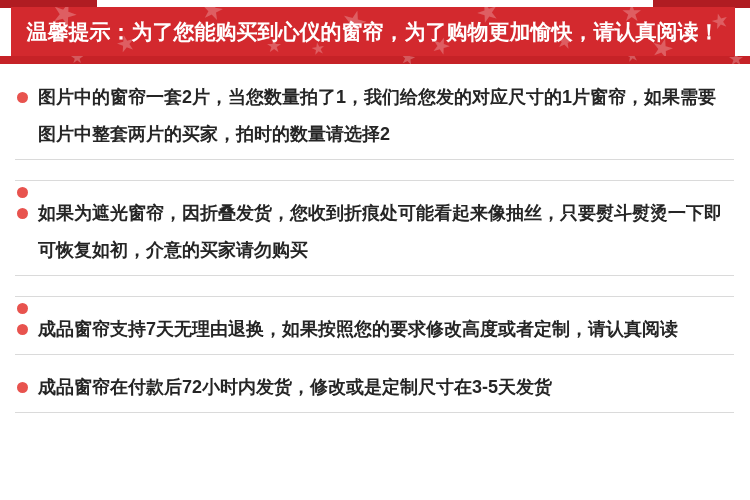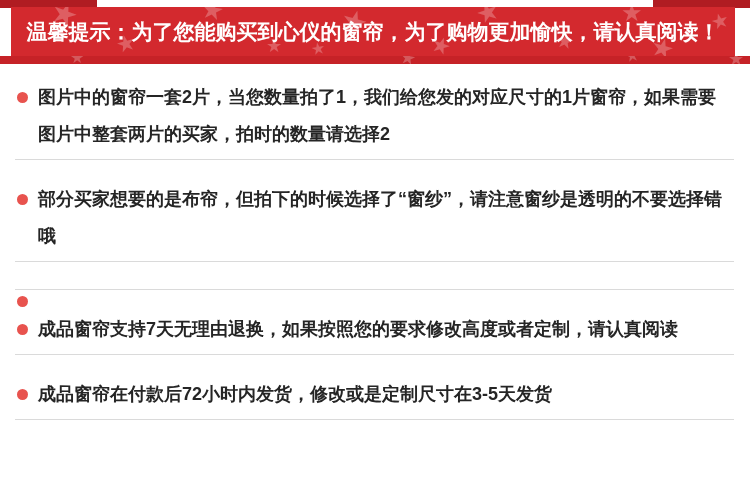--- a/index.html
+++ b/index.html
@@ -35,21 +35,21 @@
     line-height:49px;font-size:21px;font-weight:bold;color:#ffffff;
     white-space:nowrap;
   }
   .star{
     position:absolute;z-index:1;color:rgba(255,255,255,0.25);
     line-height:1;pointer-events:none;
   }
   
   .notices{margin-top:10px;}
   .notice{
-    position:relative;margin:0 16px 16px 15px;padding:5px 0 6px 23px;
+    position:relative;margin:0 16px 9px 15px;padding:5px 0 6px 23px;
     border-bottom:1px solid var(--divider);
     font-size:18px;line-height:37px;font-weight:bold;color:var(--text-color);
     word-break:break-all;
   }
   .notice p{margin:0;}
   .dot{
     position:absolute;left:2px;top:18px;width:11px;height:11px;
     border-radius:50%;background:var(--bullet-red);
   }
 </style>
@@ -70,21 +70,24 @@
   <span class="star" style="left: 40px; top: -8px; font-size: 30px; transform: rotate(20deg);">★</span><span class="star" style="left: 105px; top: 26px; font-size: 22px; transform: rotate(-15deg);">★</span><span class="star" style="left: 190px; top: -10px; font-size: 26px; transform: rotate(10deg);">★</span><span class="star" style="left: 255px; top: 30px; font-size: 18px; transform: rotate(0deg);">★</span><span class="star" style="left: 300px; top: 34px; font-size: 16px; transform: rotate(-10deg);">★</span><span class="star" style="left: 330px; top: 0px; font-size: 30px; transform: rotate(15deg);">★</span><span class="star" style="left: 420px; top: 28px; font-size: 22px; transform: rotate(20deg);">★</span><span class="star" style="left: 465px; top: -8px; font-size: 26px; transform: rotate(-20deg);">★</span><span class="star" style="left: 545px; top: 24px; font-size: 20px; transform: rotate(10deg);">★</span><span class="star" style="left: 610px; top: -6px; font-size: 24px; transform: rotate(0deg);">★</span><span class="star" style="left: 640px; top: 28px; font-size: 26px; transform: rotate(15deg);">★</span><span class="star" style="left: 700px; top: 4px; font-size: 20px; transform: rotate(-15deg);">★</span></div>
 </div>
 
 <div class="notices">
   <div class="notice">
     <span class="dot"></span>
     <p>图片中的窗帘一套2片，当您数量拍了1，我们给您发的对应尺寸的1片窗帘，如果需要图片中整套两片的买家，拍时的数量请选择2</p>
   </div>
   <div class="notice">
     <span class="dot"></span>
-    <p>部分买家想要的是布帘，但拍下的时候选择了“窗纱”，请注意窗纱是透明的不要选择错哦</p>
+  </div>
+  <div class="notice">
+    <span class="dot"></span>
+    <p>如果为遮光窗帘，因折叠发货，您收到折痕处可能看起来像抽丝，只要熨斗熨烫一下即可恢复如初，介意的买家请勿购买</p>
   </div>
   <div class="notice">
     <span class="dot"></span>
   </div>
   <div class="notice">
     <span class="dot"></span>
     <p>成品窗帘支持7天无理由退换，如果按照您的要求修改高度或者定制，请认真阅读</p>
   </div>
   <div class="notice">
     <span class="dot"></span>

